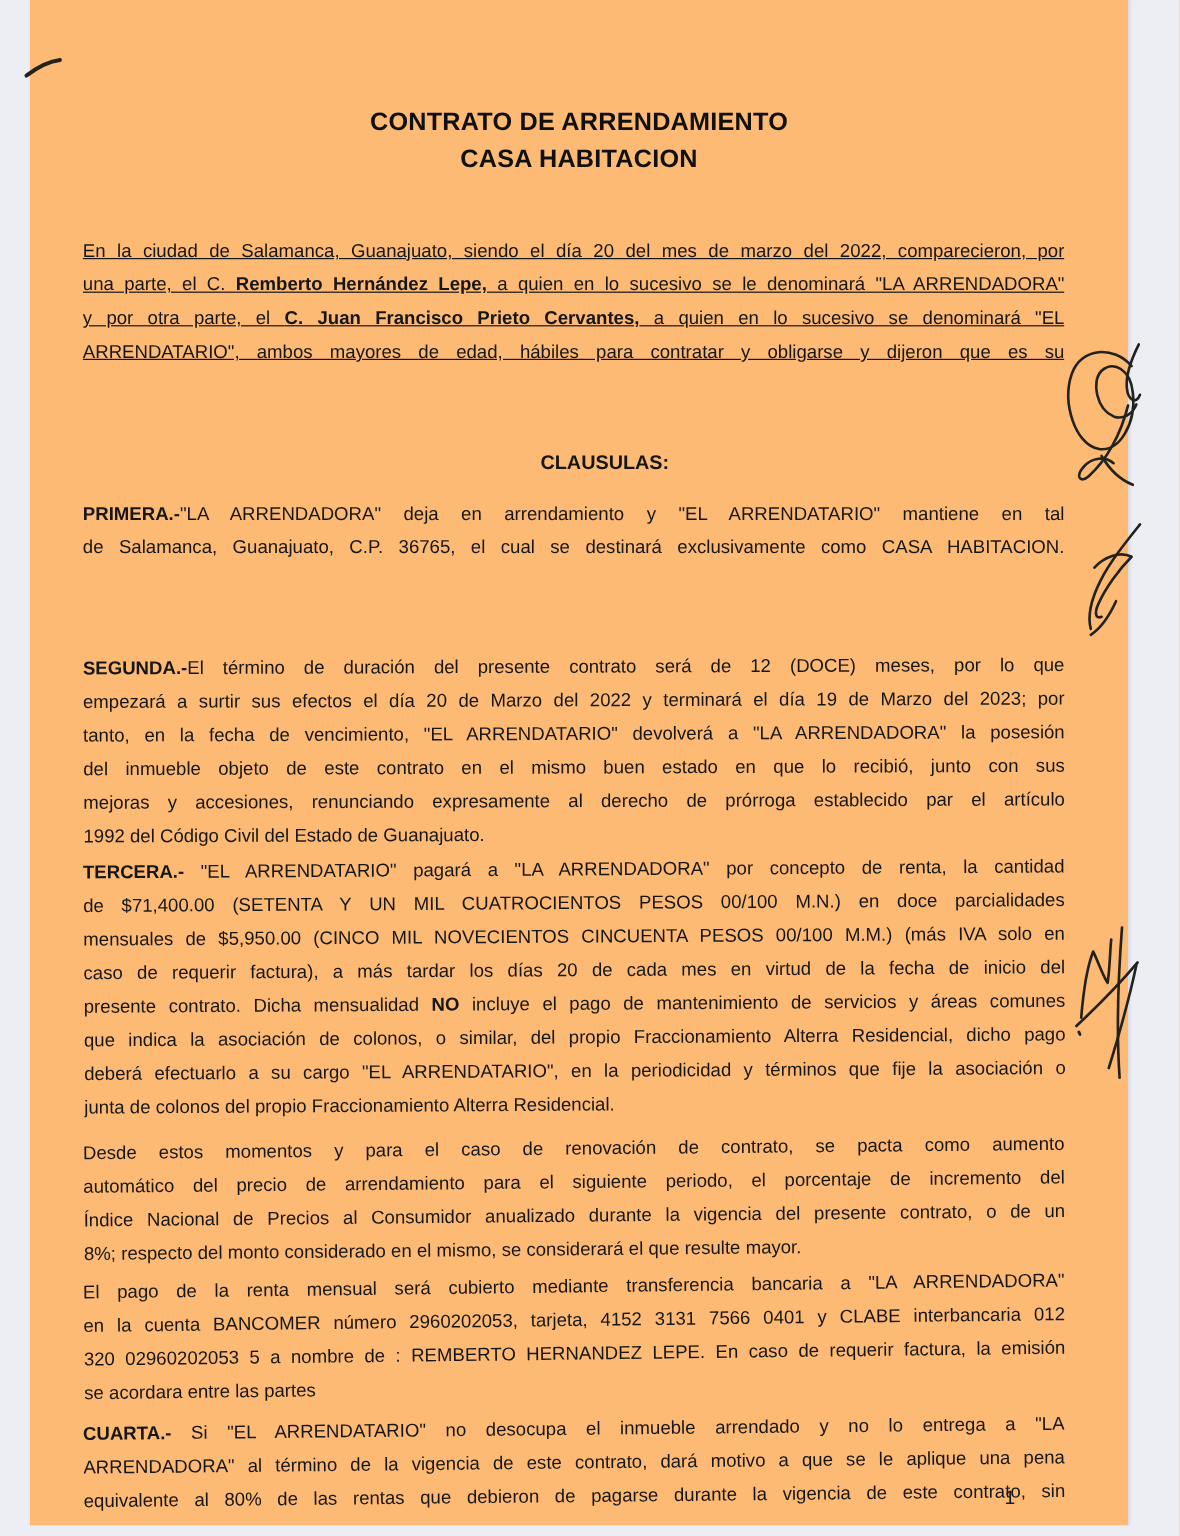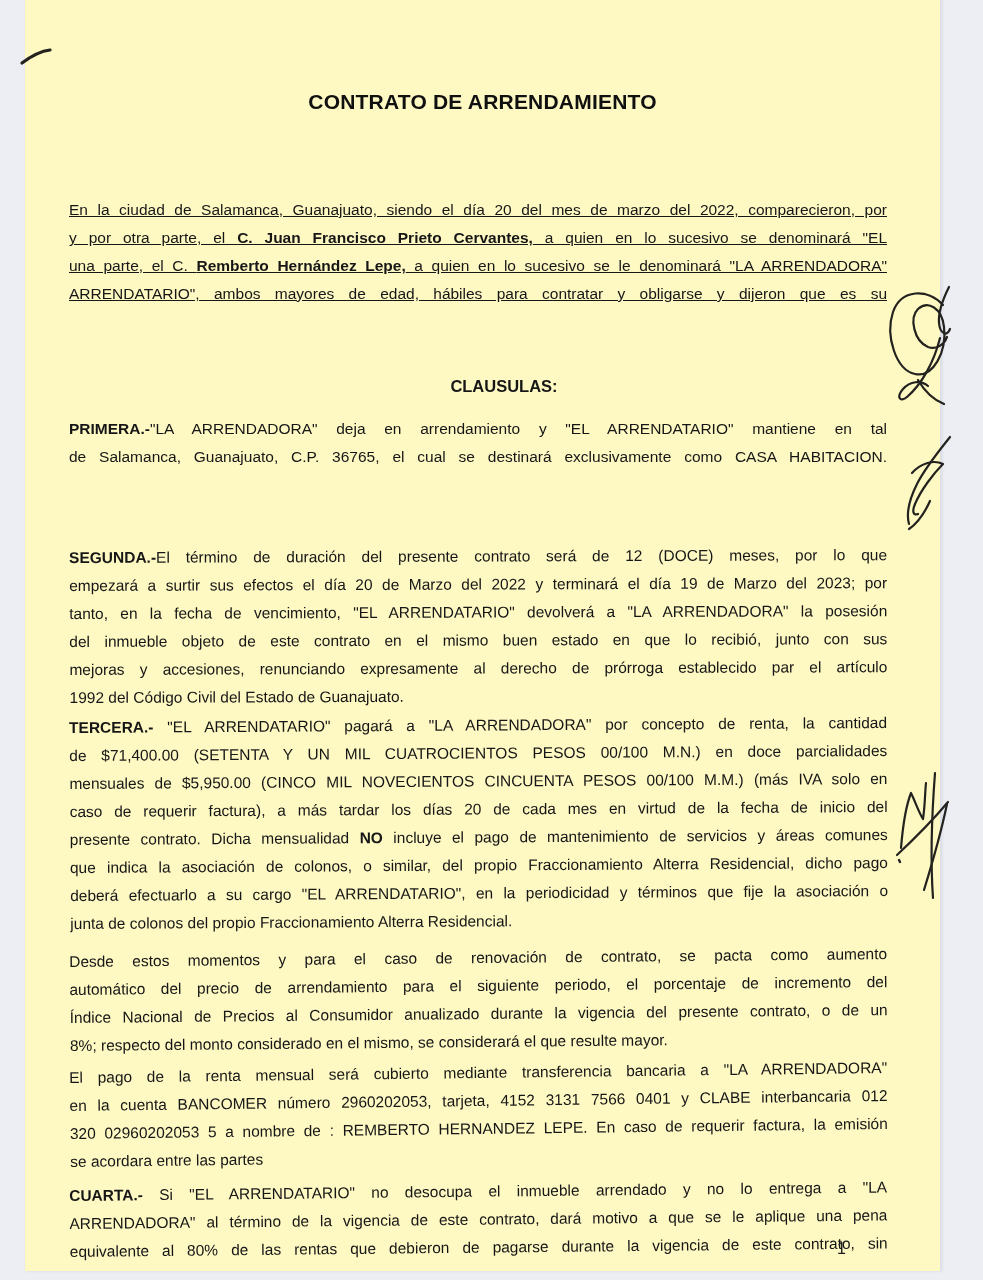--- a/index.html
+++ b/index.html
@@ -5,21 +5,21 @@
   html,body{margin:0;padding:0;}
   body{
     width:983px;height:1280px;
     background:#eceef4;
     font-family:"Liberation Sans", sans-serif;
     position:relative;overflow:hidden;
   }
   .page{
     position:absolute;left:25px;top:0;
     width:915px;height:1271px;
-    background:#fef9c3;
+    background:#fdba74;
     border-right:1px solid #dddfe6;
     box-shadow:1px 0 3px rgba(120,125,145,0.18);
   }
   .title-block{
     position:absolute;top:86px;left:0;width:100%;
     text-align:center;font-weight:700;font-size:21px;line-height:31px;
     color:#101010;letter-spacing:0.2px;
   }
   .para{
     position:absolute;left:44px;width:818px;
@@ -50,27 +50,28 @@
     pointer-events:none;
   }
   .ink-overlay path{fill:none;stroke:#23221f;stroke-linecap:round;stroke-linejoin:round;}
 </style>
 </head>
 <body>
 
 <div class="page">
   <div class="title-block">
     <div>CONTRATO DE ARRENDAMIENTO</div>
+    <div>CASA HABITACION</div>
   </div>
 
   <div>
       <div class="para para-intro">
         <div class="line"><span>En la ciudad de Salamanca, Guanajuato, siendo el día 20 del mes de marzo del 2022, comparecieron, por</span></div>
+        <div class="line"><span>una parte, el C. </span><b>Remberto Hernández Lepe,</b><span> a quien en lo sucesivo se le denominará "LA ARRENDADORA"</span></div>
         <div class="line"><span>y por otra parte, el </span><b>C. Juan Francisco Prieto Cervantes,</b><span> a quien en lo sucesivo se denominará "EL</span></div>
-        <div class="line"><span>una parte, el C. </span><b>Remberto Hernández Lepe,</b><span> a quien en lo sucesivo se le denominará "LA ARRENDADORA"</span></div>
         <div class="line"><span>ARRENDATARIO", ambos mayores de edad, hábiles para contratar y obligarse y dijeron que es su</span></div>
       </div>
       <div class="para para-clausulas">
         <div class="line"><b>CLAUSULAS:</b></div>
       </div>
       <div class="para para-primera">
         <div class="line"><b>PRIMERA.-</b><span>"LA ARRENDADORA" deja en arrendamiento y "EL ARRENDATARIO" mantiene en tal</span></div>
         <div class="line"><span>de Salamanca, Guanajuato, C.P. 36765, el cual se destinará exclusivamente como CASA HABITACION.</span></div>
       </div>
       <div class="para para-segunda">

